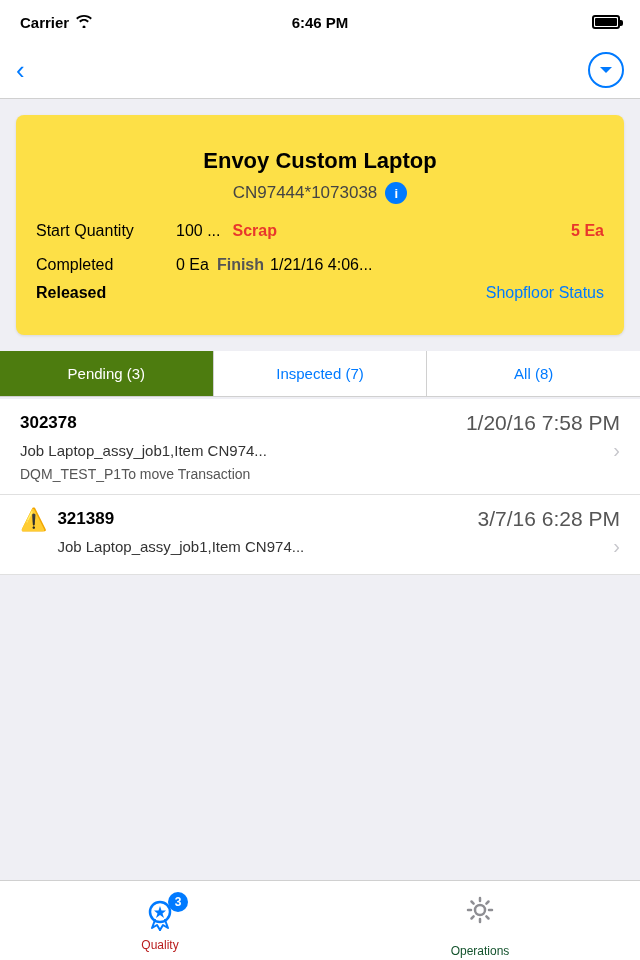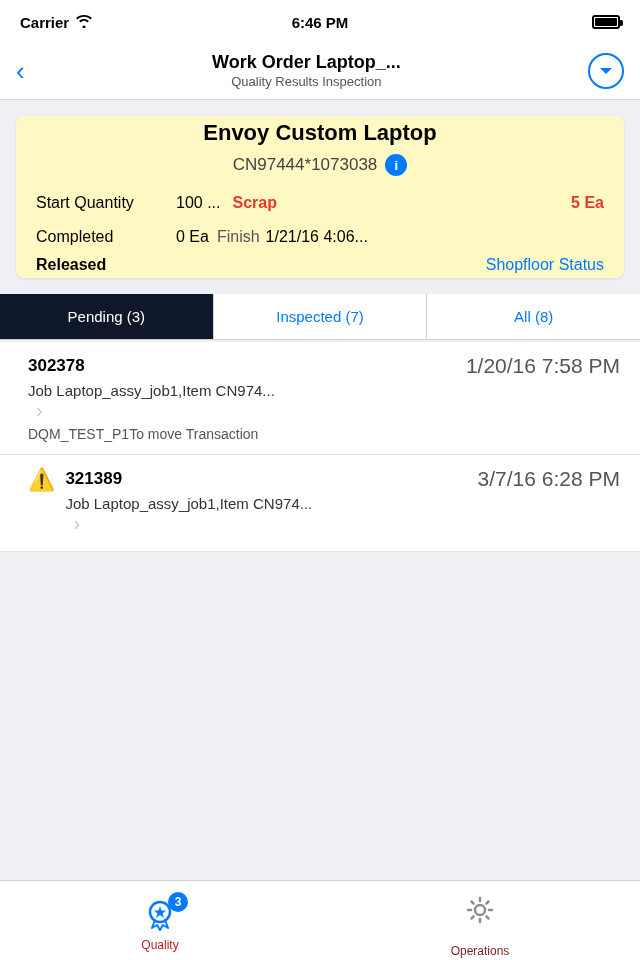--- a/index.html
+++ b/index.html
@@ -78,23 +78,23 @@
       cursor: pointer;
     }
     .nav-action svg { width: 16px; height: 16px; fill: #007aff; }
 
     
     .card-section {
       background: #efeff4;
       padding: 16px;
     }
     .work-order-card {
-      background: #fef9c3;
+      background: #fde047;
       border-radius: 8px;
-      padding: 4px 20px;
+      padding: 33px 20px;
       box-shadow: 0 1px 3px rgba(0,0,0,0.1);
     }
     .wo-product-name {
       font-size: 22px;
       font-weight: 600;
       text-align: center;
       color: #000;
       margin-bottom: 8px;
     }
     .wo-cn-row {
@@ -122,21 +122,21 @@
       display: flex;
       align-items: center;
       margin-bottom: 10px;
       font-size: 16px;
       margin-top: 16px;
     }
     .wo-label { color: #000; font-weight: 400; min-width: 140px; }
     .wo-value { color: #000; font-weight: 400; }
     .wo-scrap-label { color: #e8372c; font-weight: 600; margin-left: 12px; }
     .wo-scrap-value { color: #e8372c; font-weight: 600; margin-left: auto; }
-    .wo-finish-label { color: #555; font-weight: 400; margin-left: 8px; }
+    .wo-finish-label { color: #555; font-weight: 700; margin-left: 8px; }
     .wo-finish-value { color: #000; font-weight: 400; margin-left: 6px; }
     .wo-status-row {
       display: flex;
       align-items: center;
       justify-content: space-between;
       margin-top: 4px;
     }
     .wo-released { font-size: 16px; font-weight: 700; color: #000; }
     .wo-shopfloor { font-size: 16px; color: #007aff; cursor: pointer; }
 
@@ -152,31 +152,31 @@
       padding: 14px 0;
       text-align: center;
       font-size: 15px;
       font-weight: 500;
       cursor: pointer;
       border-right: 1px solid #d0d0d0;
       color: #007aff;
     }
     .tab:last-child { border-right: none; }
     .tab.active {
-      background: #0f172a;
+      background: #4d7c0f;
       color: white;
     }
 
     
     .list-section {
       background: white;
       margin-top: 2px;
     }
     .list-item {
-      padding: 12px 20px 12px 28px;
+      padding: 12px 20px 12px 20px;
       border-bottom: 1px solid #e0e0e0;
       position: relative;
       cursor: pointer;
     }
     .list-item-row1 {
       display: flex;
       justify-content: space-between;
       align-items: center;
       margin-bottom: 4px;
     }
@@ -185,22 +185,22 @@
       font-weight: 700;
       color: #000;
     }
     .list-item-date {
       font-size: 21px;
       color: #555;
     }
     .list-item-row2 {
       display: flex;
       justify-content: space-between;
+      align-items: center;
       margin-bottom: 4px;
-      flex-direction: column;
     }
     .list-item-desc {
       font-size: 15px;
       color: #333;
       flex: 1;
     }
     .list-item-chevron {
       color: #c7c7cc;
       font-size: 20px;
       margin-left: 8px;
@@ -249,21 +249,21 @@
       align-items: center;
       justify-content: center;
       cursor: pointer;
       gap: 4px;
       padding-top: 8px;
     }
     .bottom-tab-label {
       font-size: 12px;
       color: #b91c1c;
     }
-    .bottom-tab-label.inactive { color: #7f1d1d; margin-top: 12px; }
+    .bottom-tab-label.inactive { color: #14532d; margin-top: 12px; }
     .tab-icon-wrapper {
       position: relative;
       display: inline-flex;
       align-items: center;
       justify-content: center;
     }
     .badge {
       position: absolute;
       top: -6px;
       right: -10px;
@@ -303,24 +303,20 @@
   <div class="status-center">6:46 PM</div>
   <div class="status-right">
     <span class="battery-icon">
       <span class="battery-fill"></span>
     </span>
   </div>
 </div>
 
 <div class="nav-bar">
   <span class="nav-back">‹</span>
-  <div class="nav-title-block">
-    <div class="nav-title">Work Order Laptop_...</div>
-    <div class="nav-subtitle">Quality Results Inspection</div>
-  </div>
   <div class="nav-action">
     <svg viewBox="0 0 16 16">
       <path d="M8 11L2 5h12z"></path>
     </svg>
   </div>
 </div>
 
 <div class="card-section">
   <div class="work-order-card">
     <div class="wo-product-name">Envoy Custom Laptop</div>

